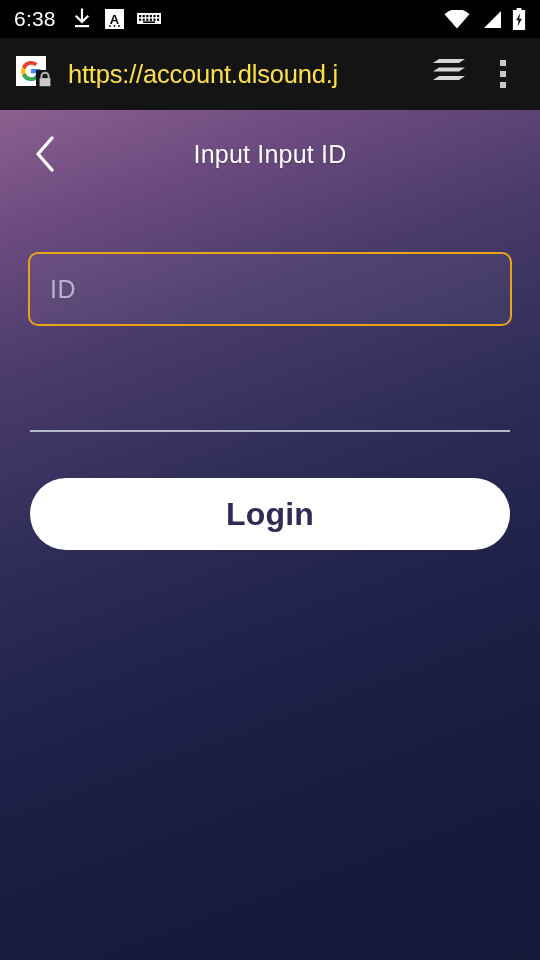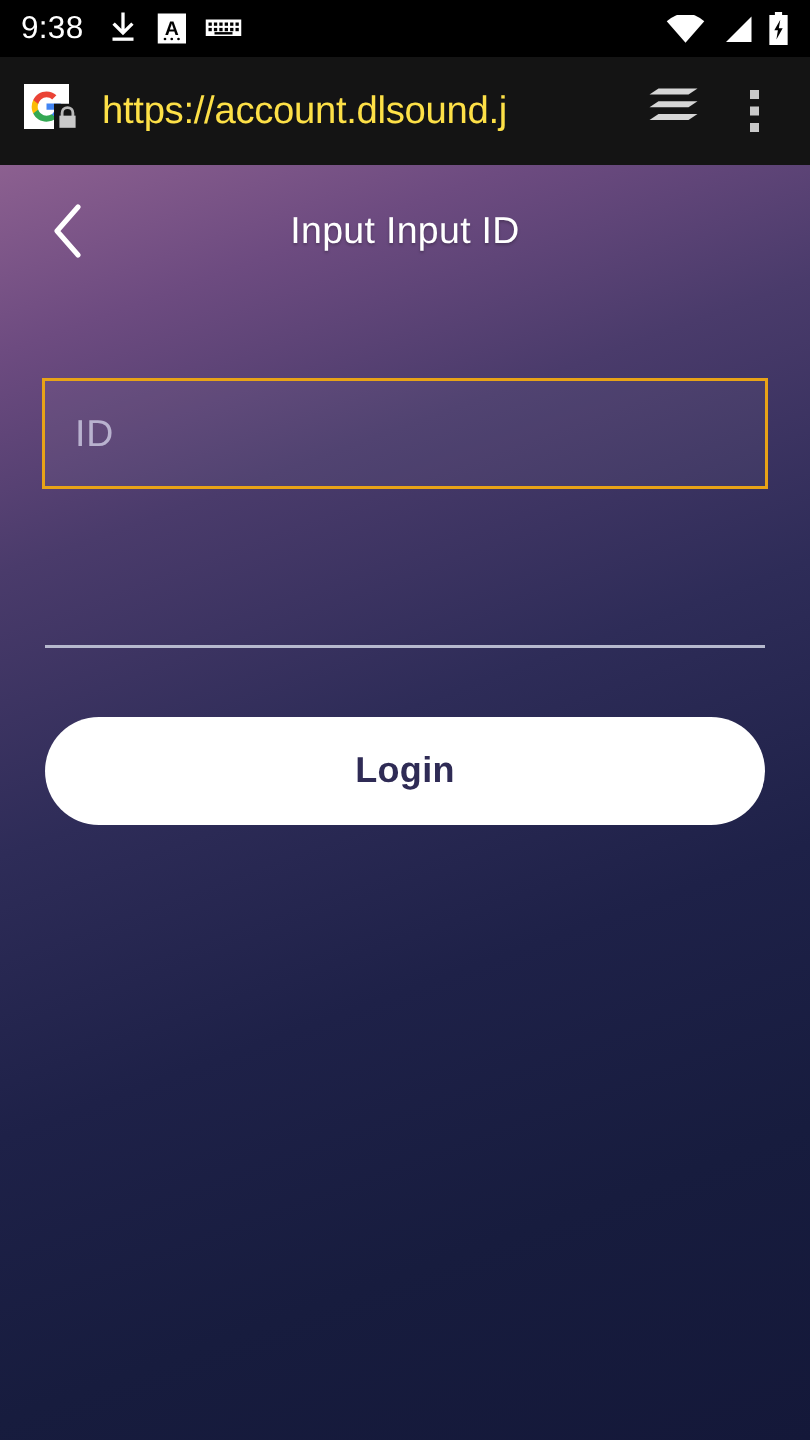--- a/index.html
+++ b/index.html
@@ -69,21 +69,21 @@
   }
   .apptitle {
     color:#fff; font-size:25px; font-weight:400; letter-spacing:.2px;
     text-shadow:0 1px 2px rgba(0,0,0,.25);
   }
 
   
   .idfield {
     position:absolute; left:28px; top:142px;
     width:484px; height:74px;
-    border:2px solid #e8a317; border-radius:0;
+    border:2px solid #e8a317; border-radius:10px;
     background:rgba(255,255,255,.045);
     display:flex; align-items:center; padding:0 20px;
   }
   .idlabel {
     color:#b9b2cf; font-size:25px; margin-right:18px; letter-spacing:.5px;
   }
   .idvalue { color:#ffffff; font-size:23.5px; letter-spacing:.1px; }
 
   
   .pwfield {
@@ -99,30 +99,30 @@
 
   
   .loginbtn {
     position:absolute; left:30px; top:368px;
     width:480px; height:72px; background:#ffffff;
     border:none; border-radius:36px;
     display:flex; align-items:center; justify-content:center;
     cursor:pointer;
   }
   .loginlabel {
-    color:#2f2b55; font-size:24px; font-weight:700; letter-spacing:.2px;
+    color:#2f2b55; font-size:32px; font-weight:700; letter-spacing:.2px;
   }
 </style>
 </head>
 <body>
 
 <div class="phone">
 
   <div class="statusbar">
-    <span class="sb-clock">9:38</span>
+    <span class="sb-clock">6:38</span>
 
     <span class="sb-left">
       <span>
         <svg class="ic" width="20" height="22" viewBox="0 0 20 22">
           <path d="M10 1.5v11M4.5 8.5L10 14l5.5-5.5" stroke="#fff" stroke-width="2.2" fill="none" stroke-linecap="square"></path>
           <rect x="3" y="17" width="14" height="2.2" fill="#fff"></rect>
         </svg>
       </span>
       <span>
         <svg class="ic" width="19" height="22" viewBox="0 0 19 22">

